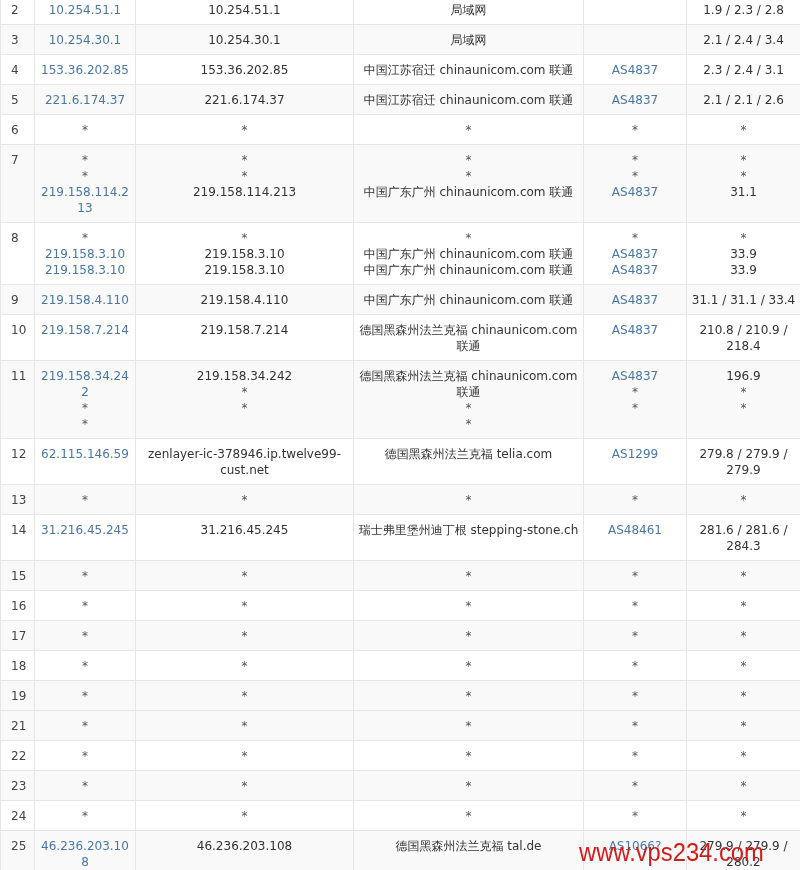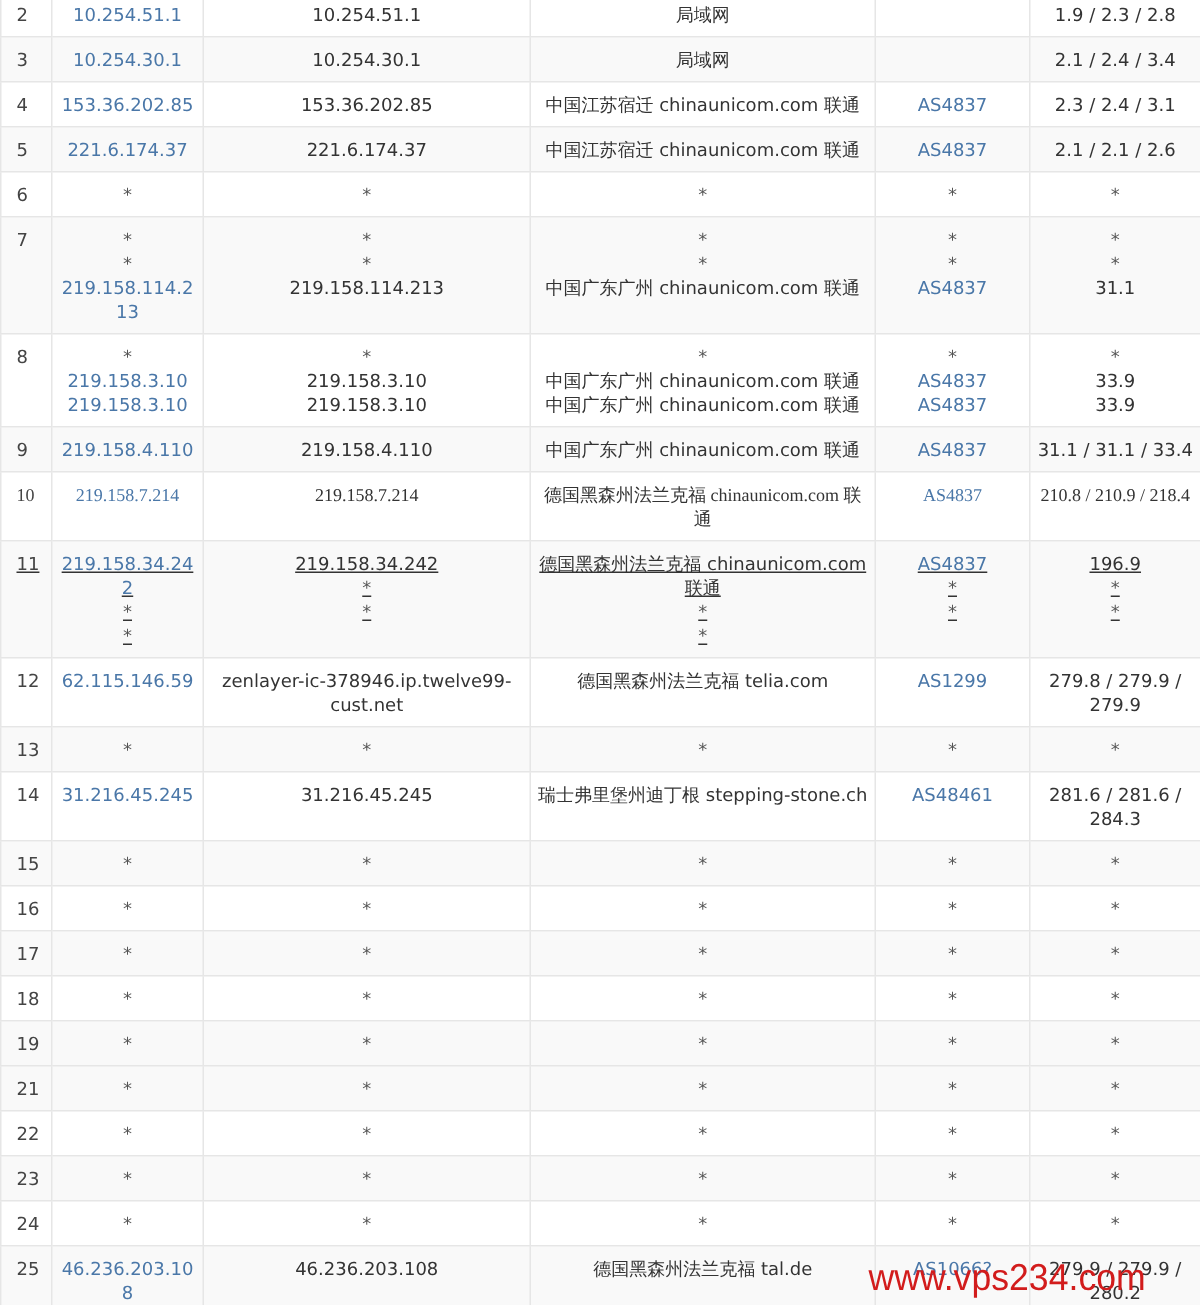--- a/index.html
+++ b/index.html
@@ -190,39 +190,39 @@
           <td>
             <span class="line">中国广东广州 chinaunicom.com 联通</span>
           </td>
           <td>
             <a class="line link">AS4837</a>
           </td>
           <td>
             <span class="line">31.1 / 31.1 / 33.4</span>
           </td>
         </tr>
-        <tr class="even" style="height: 45px; font-family: Liberation Serif, serif;">
+        <tr class="even" style="height: 45px;">
           <td class="hop">10</td>
           <td>
             <a class="line link">219.158.7.214</a>
           </td>
           <td>
             <span class="line">219.158.7.214</span>
           </td>
           <td>
             <span class="line">德国黑森州法兰克福 chinaunicom.com 联通</span>
           </td>
           <td>
             <a class="line link">AS4837</a>
           </td>
           <td>
             <span class="line">210.8 / 210.9 / 218.4</span>
           </td>
         </tr>
-        <tr class="odd" style="height: 78px; text-decoration: underline;">
+        <tr class="odd" style="height: 78px;">
           <td class="hop">11</td>
           <td>
             <a class="line link">219.158.34.242</a>
             <span class="line star">*</span>
             <span class="line star">*</span>
           </td>
           <td>
             <span class="line">219.158.34.242</span>
             <span class="line star">*</span>
             <span class="line star">*</span>

